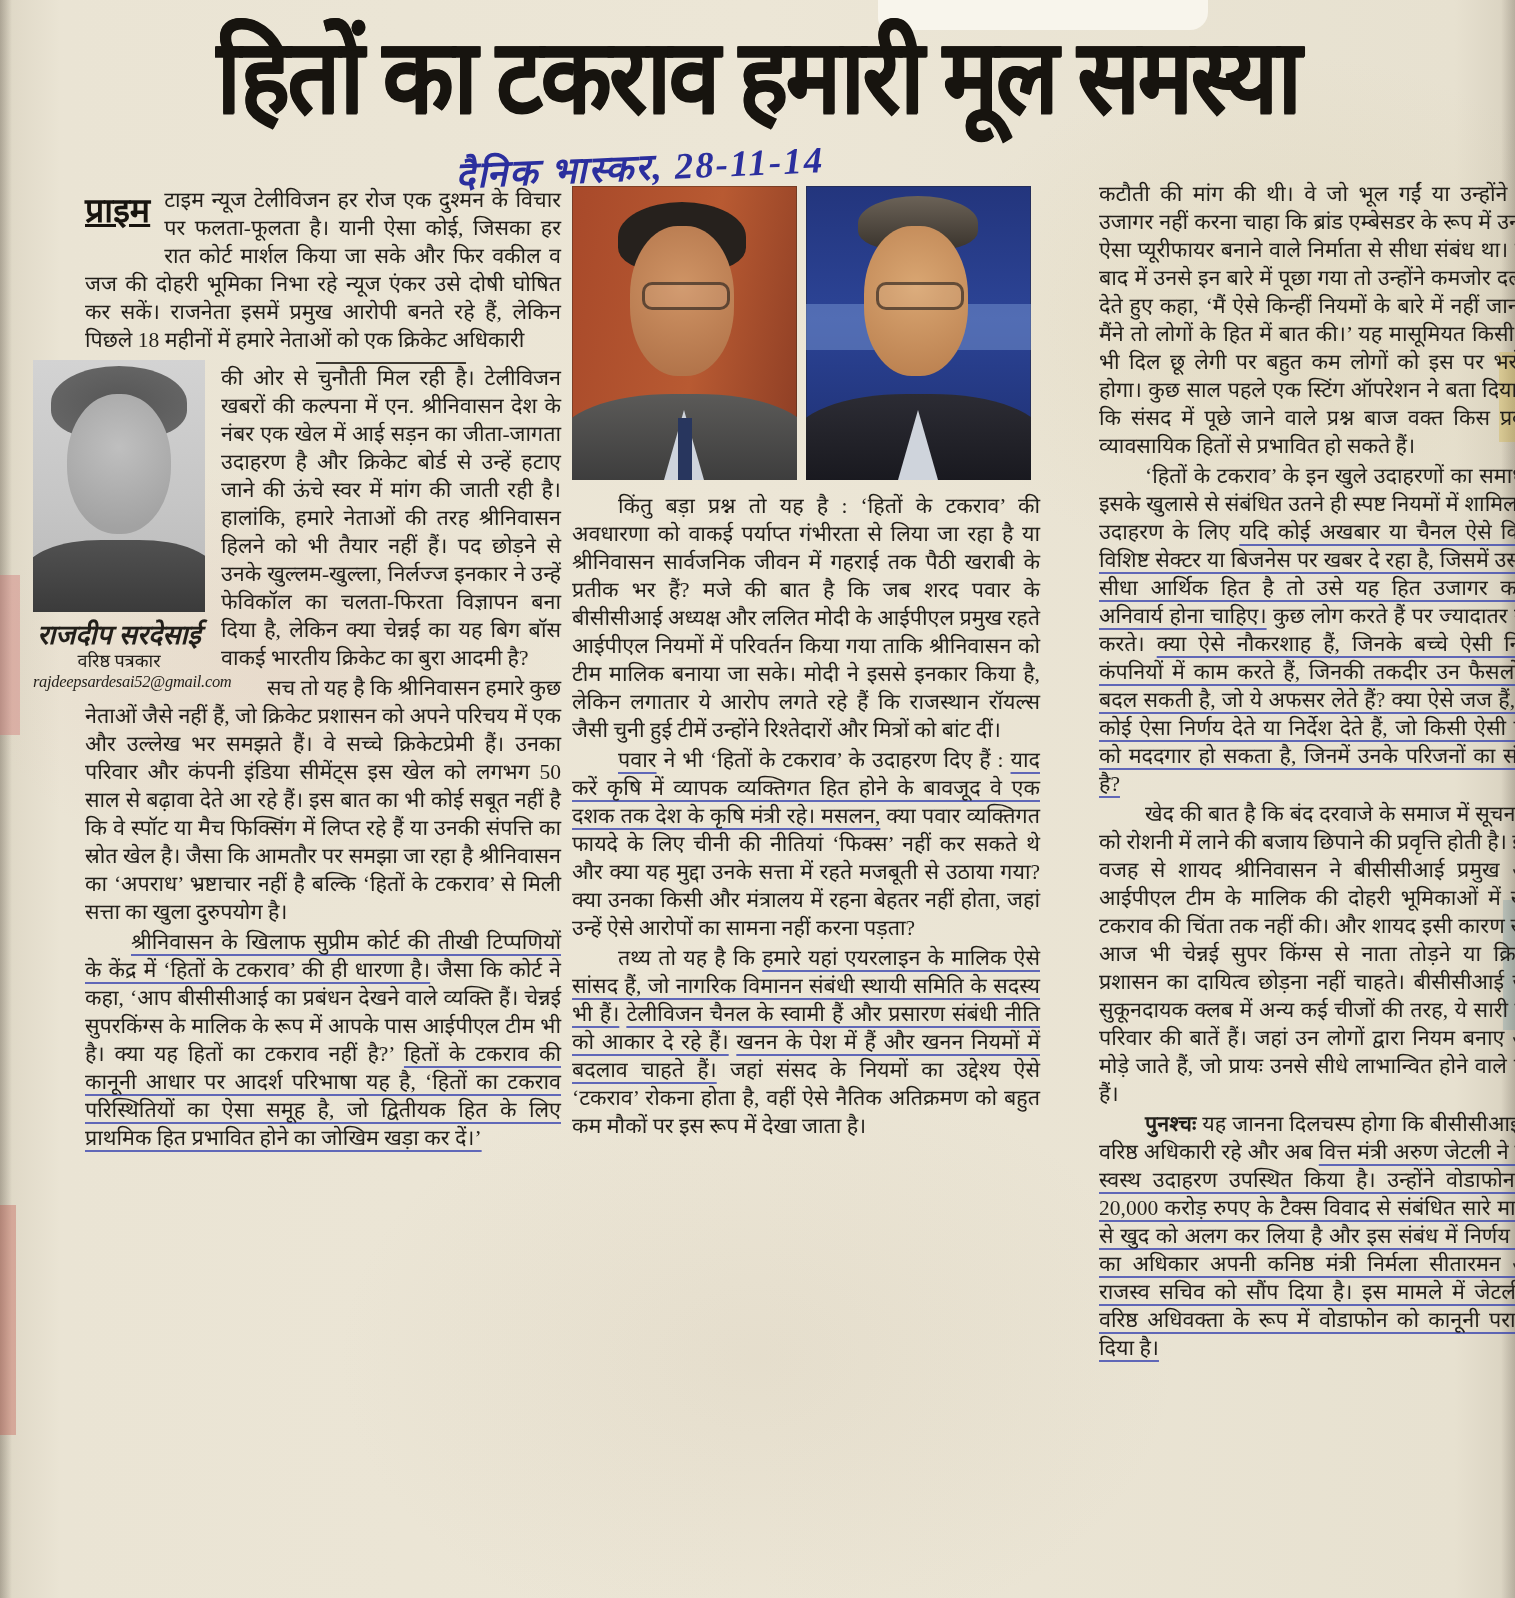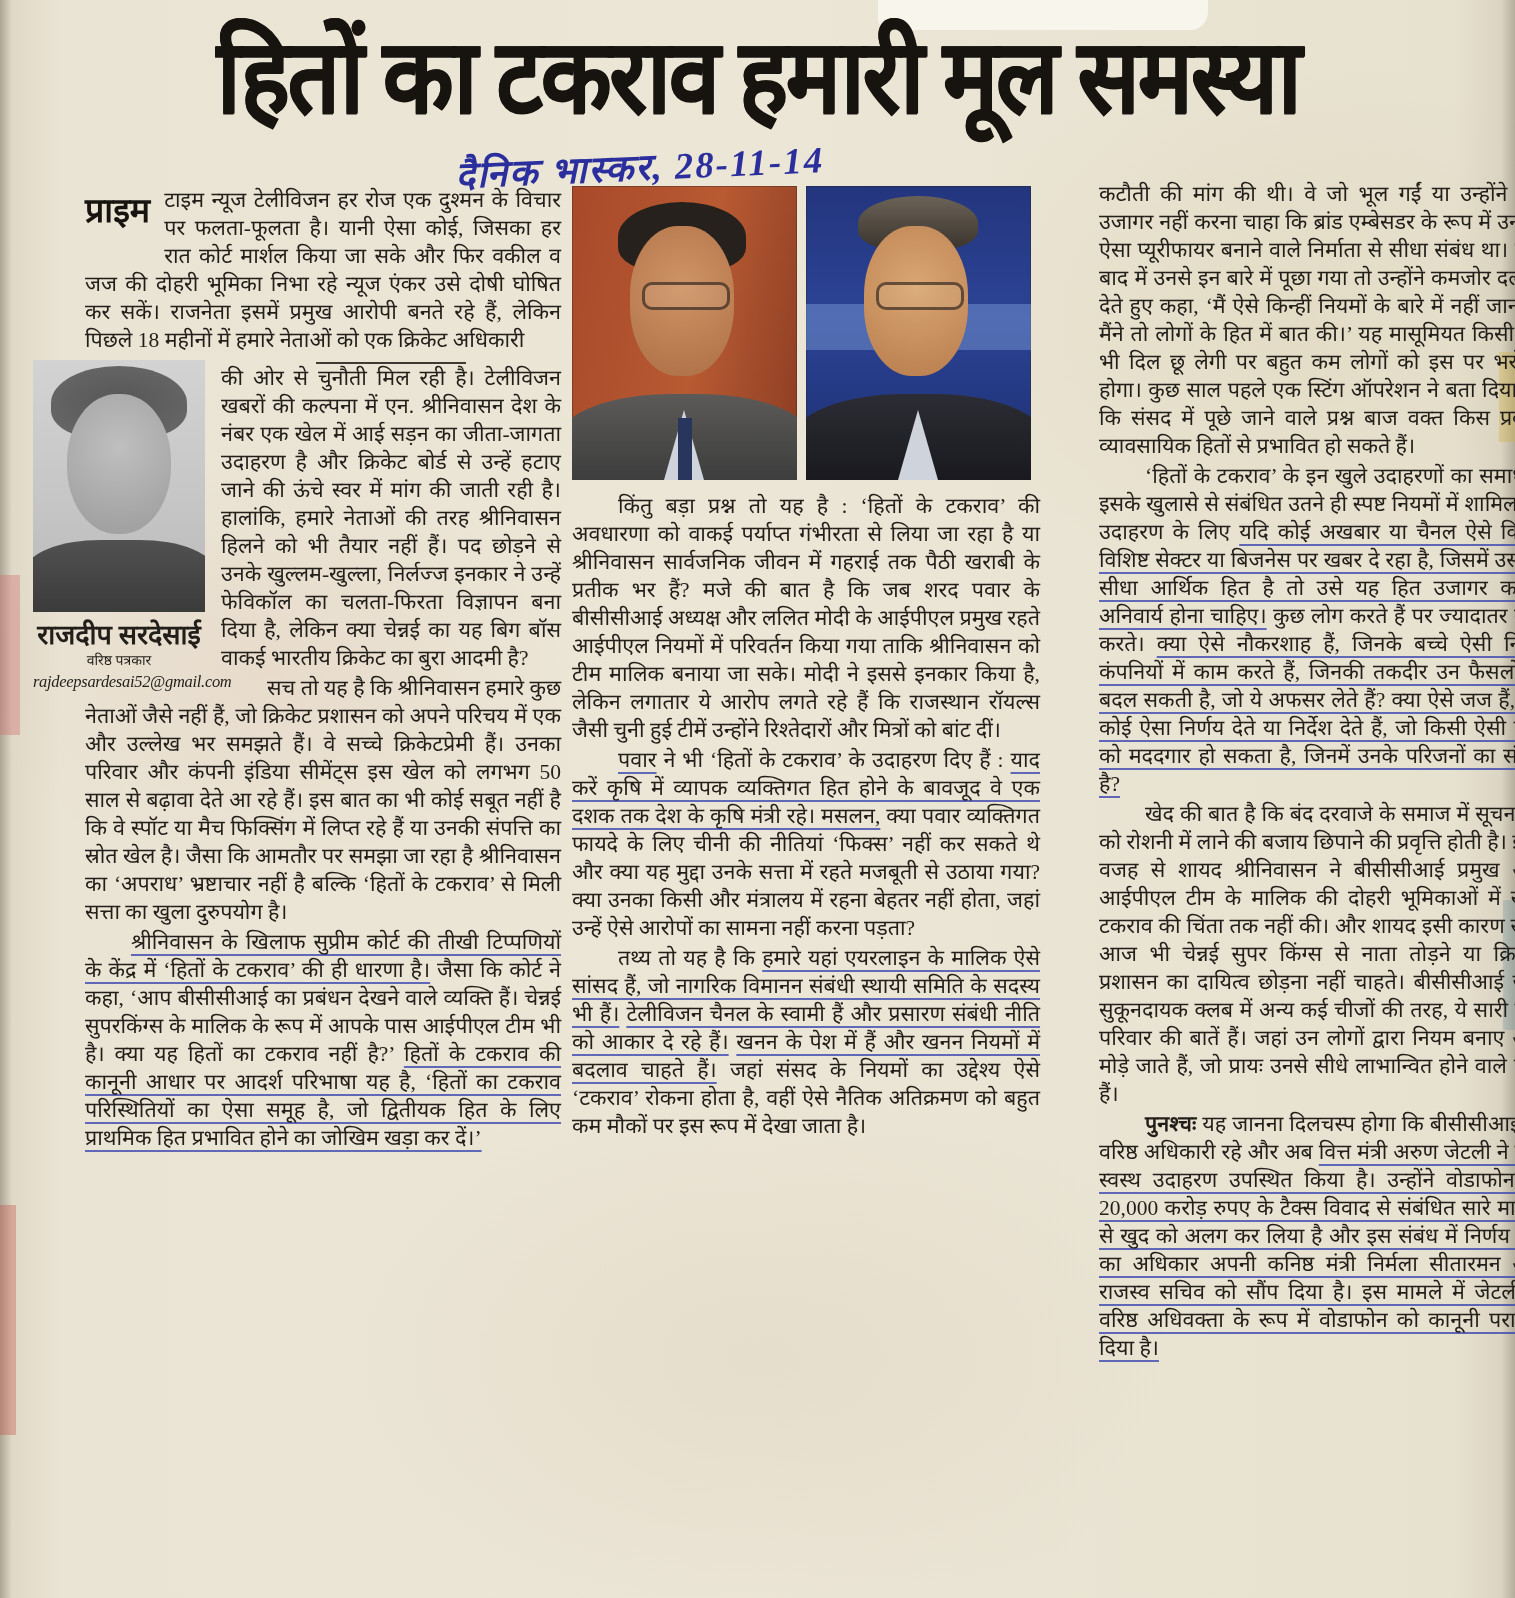--- a/index.html
+++ b/index.html
@@ -34,20 +34,21 @@
   }
   .col p{margin:0 0 2px 0;}
   .col p.indent{text-indent:46px;}
   #col1{left:85px;top:186px;width:476px;}
   #col2{left:572px;top:186px;width:468px;}
   #col3{left:1099px;top:180px;width:444px;}
   .lead-in{
     float:left;font-weight:bold;font-size:34px;line-height:36px;
     padding:6px 14px 18px 0;color:#17140f;
     font-family:"Liberation Sans", sans-serif;
+    text-decoration:underline;
   }
   .pen-underline{
     text-decoration:underline;
     text-decoration-color:rgba(49,62,174,.75);
     text-decoration-thickness:2.2px;
     text-underline-offset:5px;
     text-decoration-skip-ink:none;
   }
   .seg-bold{font-weight:bold;}
   
@@ -57,21 +58,21 @@
   }
   .author-photo{
     width:172px;height:252px;position:relative;overflow:hidden;
     background:linear-gradient(#d8d3c6 0%, #cbc6b8 55%, #bdb8aa 100%);
     filter:saturate(0);
   }
   .author-photo .hair{position:absolute;left:18px;top:6px;width:136px;height:74px;border-radius:50% 50% 40% 40%;background:radial-gradient(#5a564e,#6e6a61);}
   .author-photo .face{position:absolute;left:34px;top:34px;width:104px;height:140px;border-radius:48%;background:radial-gradient(circle at 50% 38%,#c4bfb2,#a8a294 80%);}
   .author-photo .shoulders{position:absolute;left:-8px;bottom:-6px;width:190px;height:78px;border-radius:40% 40% 0 0;background:linear-gradient(#55514a,#3c3933);}
   .author-name{font-weight:bold;font-size:27px;margin-top:8px;line-height:30px;}
-  .author-role{font-size:14px;line-height:22px;}
+  .author-role{font-size:18px;line-height:22px;}
   .author-email{font-size:16.5px;line-height:20px;font-family:"Liberation Serif",serif;letter-spacing:-0.3px;font-style:italic;}
   .author-rule{border:0;border-top:2px solid #3e3a33;width:150px;margin:8px auto 0;}
   
   .photo-pair{display:flex;gap:9px;margin-bottom:12px;}
   .news-photo{width:225px;height:294px;position:relative;overflow:hidden;box-shadow:inset 0 0 0 1px rgba(40,35,25,.35);}
   .photo-left{background:linear-gradient(100deg,#a8492a 0%,#b85a32 55%,#8c3d24 100%);}
   .photo-right{background:linear-gradient(#23357d 0%,#2c4496 45%,#1c2d6e 100%);}
   .photo-right .band{position:absolute;left:0;top:118px;width:100%;height:46px;background:rgba(120,150,210,.5);}
   .news-photo .hair{position:absolute;left:46px;top:16px;width:128px;height:70px;border-radius:50% 50% 35% 35%;background:#26211d;}
   .photo-right .hair{background:linear-gradient(#6b6257,#3a342d);left:52px;top:10px;width:120px;height:54px;}
@@ -100,21 +101,21 @@
 
 <div id="col1" class="col">
   <p>
     <span class="lead-in">प्राइम</span><span><span>टाइम न्यूज टेलीविजन हर रोज एक दुश्मन के विचार पर फलता-फूलता है। यानी ऐसा कोई, जिसका हर रात कोर्ट मार्शल किया जा सके और फिर वकील व जज की दोहरी भूमिका निभा रहे न्यूज एंकर उसे दोषी घोषित कर सकें। राजनेता इसमें प्रमुख आरोपी बनते रहे हैं, लेकिन पिछले 18 महीनों में हमारे नेताओं को एक क्रिकेट अधिकारी</span></span>
     <span class="author-block">
       <span class="author-photo" style="display:block;">
         <span class="hair"></span>
         <span class="face"></span>
         <span class="shoulders"></span>
       </span>
-      <span class="author-name" style="display:block;">राजदीप सरदेसाई</span>
+      <span class="author-name" style="display:block;font-style:italic;">राजदीप सरदेसाई</span>
       <span class="author-role" style="display:block;">वरिष्ठ पत्रकार</span>
       <span class="author-email" style="display:block;">rajdeepsardesai52@gmail.com</span>
       </span></p><hr class="author-rule">
     
     <span><span>की ओर से चुनौती मिल रही है। टेलीविजन खबरों की कल्पना में एन. श्रीनिवासन देश के नंबर एक खेल में आई सड़न का जीता-जागता उदाहरण है और क्रिकेट बोर्ड से उन्हें हटाए जाने की ऊंचे स्वर में मांग की जाती रही है। हालांकि, हमारे नेताओं की तरह श्रीनिवासन हिलने को भी तैयार नहीं हैं। पद छोड़ने से उनके खुल्लम-खुल्ला, निर्लज्ज इनकार ने उन्हें फेविकॉल का चलता-फिरता विज्ञापन बना दिया है, लेकिन क्या चेन्नई का यह बिग बॉस वाकई भारतीय क्रिकेट का बुरा आदमी है?</span></span>
   <p></p>
   <p class="indent"><span><span>सच तो यह है कि श्रीनिवासन हमारे कुछ नेताओं जैसे नहीं हैं, जो क्रिकेट प्रशासन को अपने परिचय में एक और उल्लेख भर समझते हैं। वे सच्चे क्रिकेटप्रेमी हैं। उनका परिवार और कंपनी इंडिया सीमेंट्स इस खेल को लगभग 50 साल से बढ़ावा देते आ रहे हैं। इस बात का भी कोई सबूत नहीं है कि वे स्पॉट या मैच फिक्सिंग में लिप्त रहे हैं या उनकी संपत्ति का स्रोत खेल है। जैसा कि आमतौर पर समझा जा रहा है श्रीनिवासन का ‘अपराध’ भ्रष्टाचार नहीं है बल्कि ‘हितों के टकराव’ से मिली सत्ता का खुला दुरुपयोग है।</span></span></p>
   <p class="indent"><span><span class="pen-underline">श्रीनिवासन के खिलाफ सुप्रीम कोर्ट की तीखी टिप्पणियों के केंद्र में ‘हितों के टकराव’ की ही धारणा है।</span><span> जैसा कि कोर्ट ने कहा, ‘आप बीसीसीआई का प्रबंधन देखने वाले व्यक्ति हैं। चेन्नई सुपरकिंग्स के मालिक के रूप में आपके पास आईपीएल टीम भी है। क्या यह हितों का टकराव नहीं है?’ </span><span class="pen-underline">हितों के टकराव की कानूनी आधार पर आदर्श परिभाषा यह है, ‘हितों का टकराव परिस्थितियों का ऐसा समूह है, जो द्वितीयक हित के लिए प्राथमिक हित प्रभावित होने का जोखिम खड़ा कर दें।’</span></span></p>
 </div>
 

